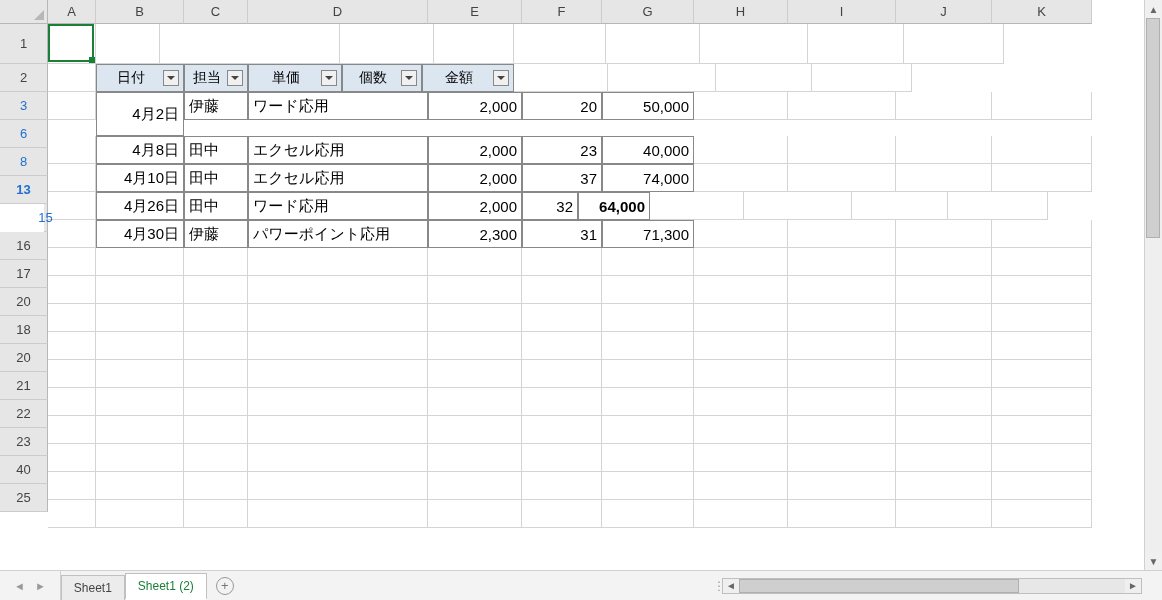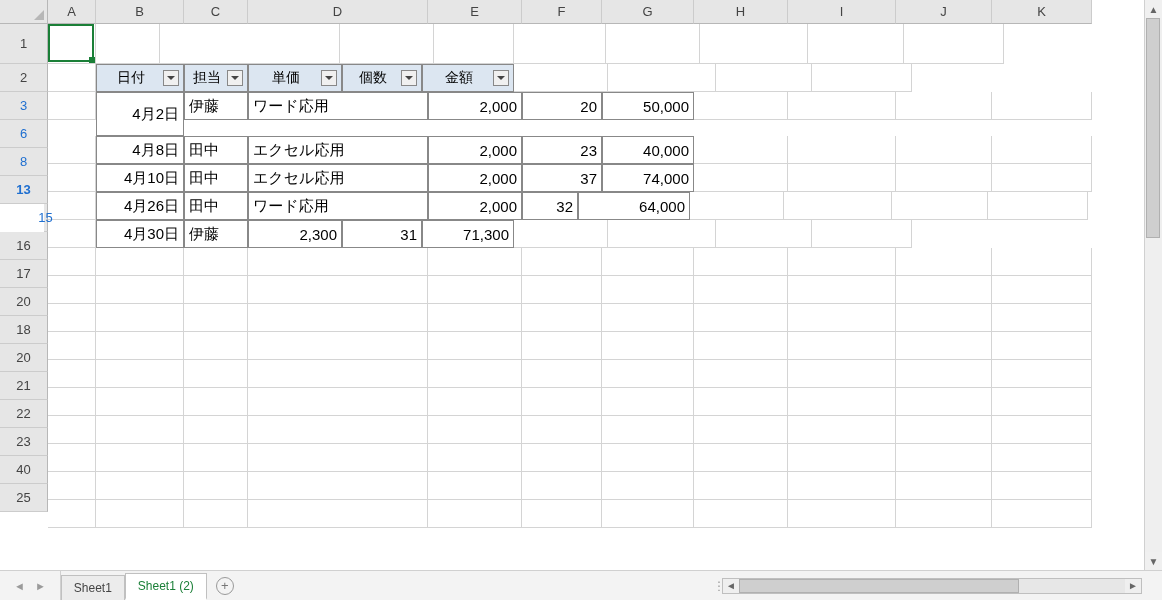--- a/index.html
+++ b/index.html
@@ -347,30 +347,31 @@
         <div class="cell" style="width: 96px; height: 28px;"></div>
         <div class="cell" style="width: 100px; height: 28px;"></div>
       </div>
       <div class="grid-row">
         <div class="cell" style="width: 48px; height: 28px;"></div>
         <div class="cell tbl-cell r" style="width: 88px; height: 28px;">4月26日</div>
         <div class="cell tbl-cell l" style="width: 64px; height: 28px;">田中</div>
         <div class="cell tbl-cell l" style="width: 180px; height: 28px;">ワード応用</div>
         <div class="cell tbl-cell r" style="width: 94px; height: 28px;">2,000</div>
         <div class="cell tbl-cell r" style="width: 56px; height: 28px;">32</div>
-        <div class="cell tbl-cell r" style="width: 112px; height: 28px;">64,000</div>
+        <div class="cell tbl-cell r" style="width: 72px; height: 28px; font-weight: bold;">64,000</div>
         <div class="cell" style="width: 94px; height: 28px;"></div>
         <div class="cell" style="width: 108px; height: 28px;"></div>
         <div class="cell" style="width: 96px; height: 28px;"></div>
         <div class="cell" style="width: 100px; height: 28px;"></div>
       </div>
       <div class="grid-row">
         <div class="cell" style="width: 48px; height: 28px;"></div>
         <div class="cell tbl-cell r" style="width: 88px; height: 28px;">4月30日</div>
         <div class="cell tbl-cell l" style="width: 64px; height: 28px;">伊藤</div>
+        <div class="cell tbl-cell l" style="width: 180px; height: 28px;">パワーポイント応用</div>
         <div class="cell tbl-cell r" style="width: 94px; height: 28px;">2,300</div>
         <div class="cell tbl-cell r" style="width: 80px; height: 28px;">31</div>
         <div class="cell tbl-cell r" style="width: 92px; height: 28px;">71,300</div>
         <div class="cell" style="width: 94px; height: 28px;"></div>
         <div class="cell" style="width: 108px; height: 28px;"></div>
         <div class="cell" style="width: 96px; height: 28px;"></div>
         <div class="cell" style="width: 100px; height: 28px;"></div>
       </div>
       <div class="grid-row">
         <div class="cell" style="width: 48px; height: 28px;"></div>

